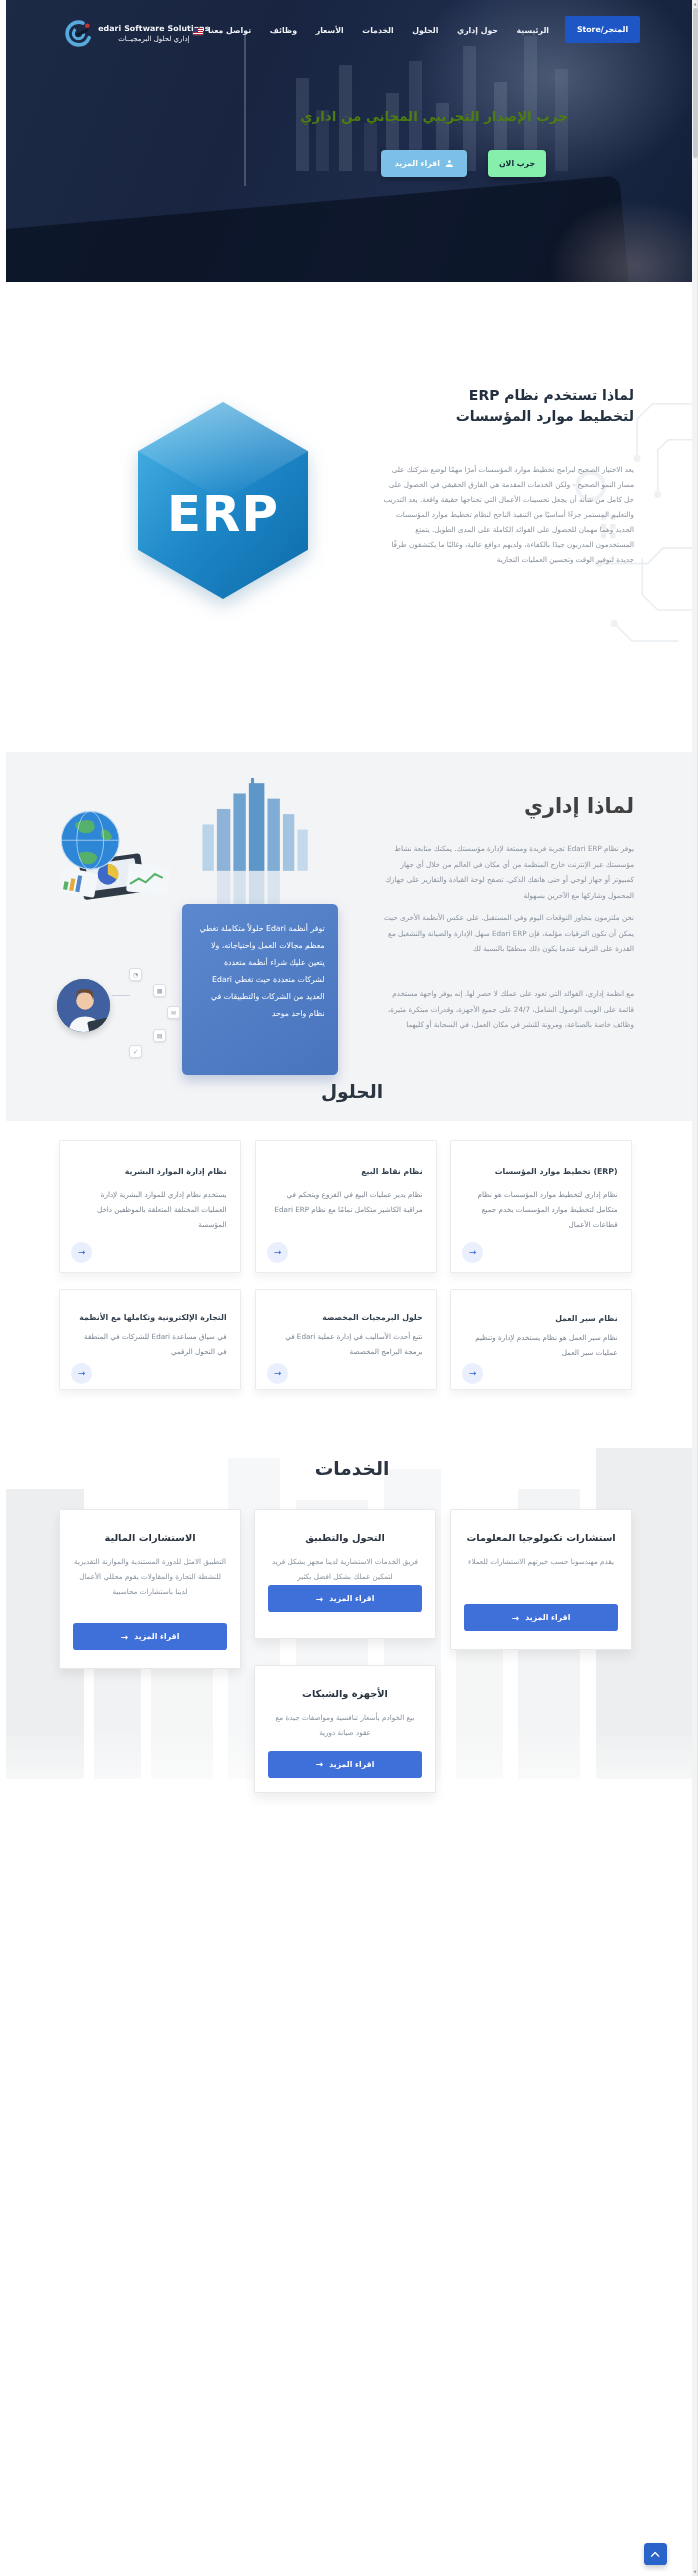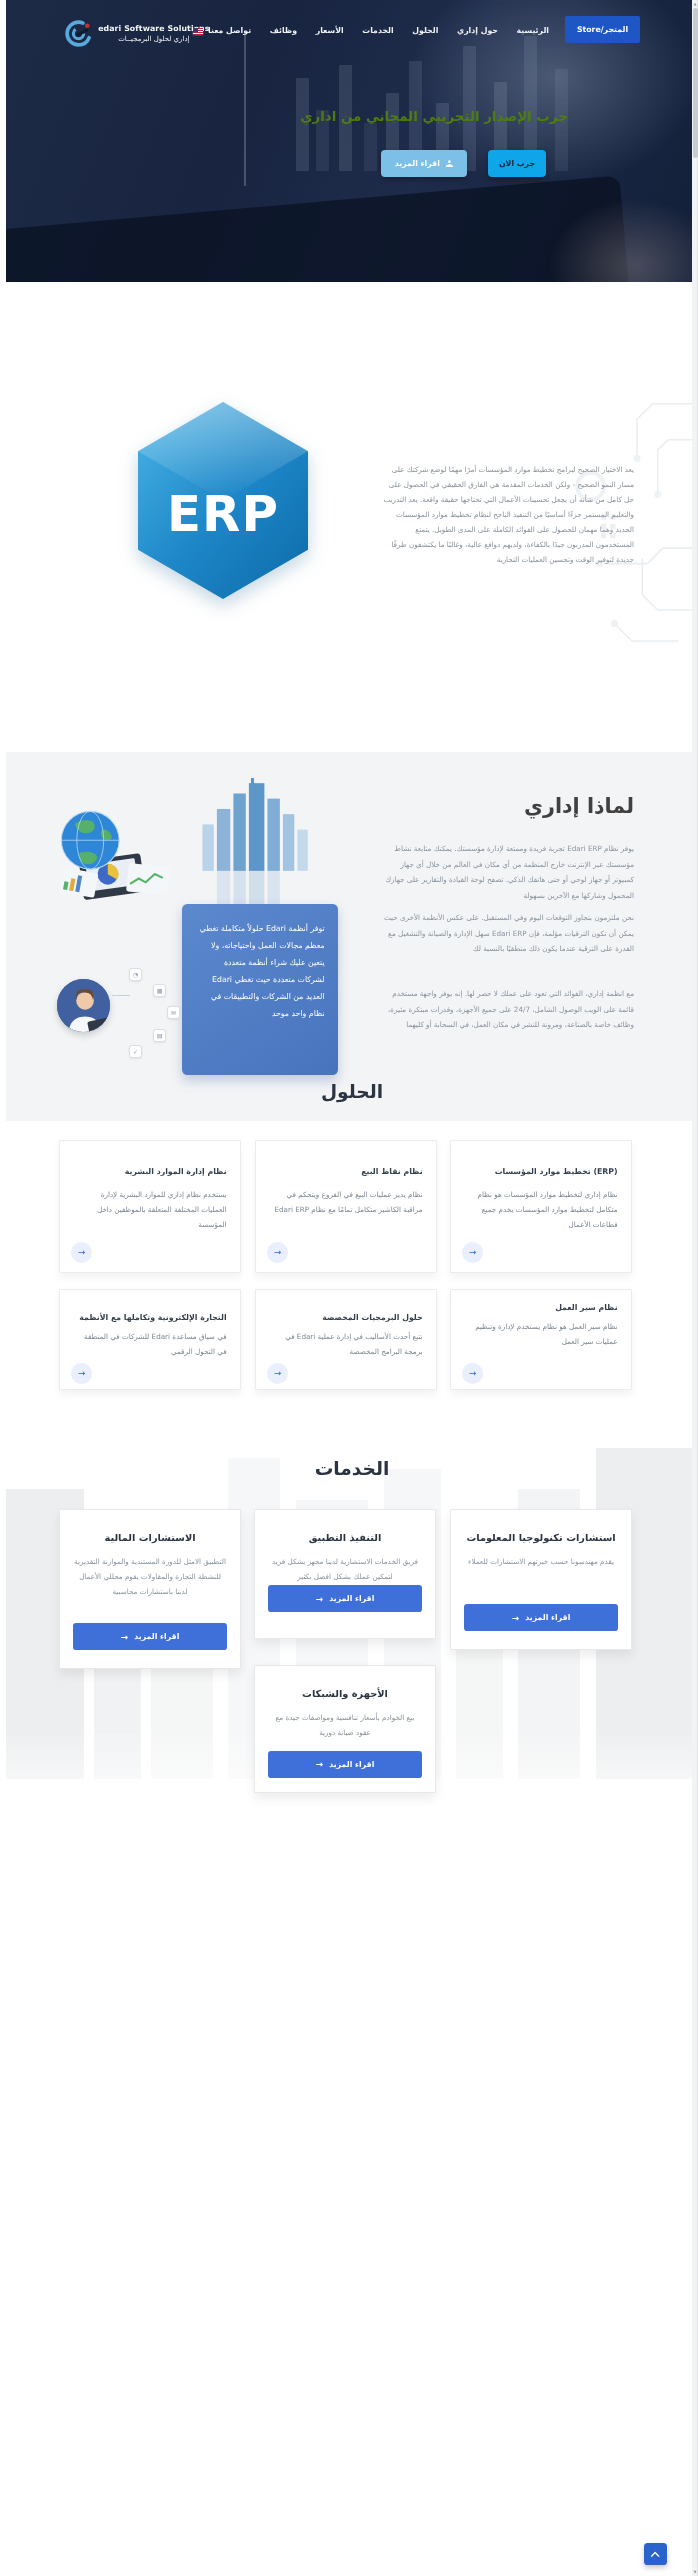--- a/index.html
+++ b/index.html
@@ -33,21 +33,21 @@
   .menu-item { color:#eef2f7; font-size:7.8px; font-weight:600; cursor:pointer; white-space:nowrap; }
   .flag { position:absolute; top:28.4px; left:187px; width:10.3px; height:6.7px; border-radius:0.5px; overflow:hidden;
           background:repeating-linear-gradient(#b22234 0 0.9px, #ffffff 0.9px 1.9px); box-shadow:0 0 0 0.5px rgba(255,255,255,.25); direction:ltr; }
   .flag .canton { position:absolute; top:0; left:0; width:4.7px; height:3.6px; background:#3c3b6e; }
   .store-btn { position:absolute; top:15.5px; left:559px; width:75px; height:27px; background:#1e57c5; border-radius:2.1px;
           color:#ffffff; font-size:7.8px; font-weight:600; display:flex; align-items:center; justify-content:center; cursor:pointer; }
 
   
   .hero-title { position:absolute; top:109px; left:279px; width:310px; text-align:center; color:#4d7c0f; font-size:13.4px; font-weight:bold; z-index:10; }
   .hero-btns { position:absolute; top:150px; left:381px; width:165px; display:flex; justify-content:space-between; z-index:10; }
-  .btn-try { width:58px; height:27px; background:#0ea5e9; border-radius:4.1px; color:#16253b; font-size:7.8px; font-weight:bold;
+  .btn-try { width:58px; height:27px; background:#86efac; border-radius:4.1px; color:#16253b; font-size:7.8px; font-weight:bold;
              display:flex; align-items:center; justify-content:center; cursor:pointer; box-shadow:0 2.1px 5.2px rgba(0,0,0,.25); }
   .btn-readmore-hero { width:86px; height:27px; background:#7cc0e8; border-radius:4.1px; color:#ffffff; font-size:7.8px; font-weight:bold;
              display:flex; align-items:center; justify-content:center; gap:4.7px; cursor:pointer; box-shadow:0 2.1px 5.2px rgba(0,0,0,.25); }
 
   
   .erp-section { position:absolute; top:282px; right:0; width:692px; height:471px; background:#ffffff; }
   .circuit { position:absolute; top:111px; left:564px; opacity:.9; }
   .erp-hex { position:absolute; top:120px; right:390px; width:170px; height:197px; filter:drop-shadow(0 7.2px 9.3px rgba(20,90,140,.25)); }
   .erp-hex text { font-family:"DejaVu Sans", sans-serif; font-weight:bold; }
   .erp-title { position:absolute; top:103px; left:411px; width:217px; text-align:right; color:#233040; font-size:14px; font-weight:bold; line-height:21px; }
@@ -196,20 +196,21 @@
         <linearGradient id="hexs" x1="0" y1="0" x2="0" y2="1">
           <stop offset="0" stop-color="#ffffff" stop-opacity="0.35"></stop>
           <stop offset="1" stop-color="#ffffff" stop-opacity="0"></stop>
         </linearGradient>
       </defs>
       <polygon points="164,0 328,95 328,285 164,380 0,285 0,95" fill="url(#hexg)"></polygon>
       <polygon points="164,0 328,95 164,190 0,95" fill="url(#hexs)"></polygon>
       <text x="164" y="248" text-anchor="middle" font-size="96" fill="#ffffff" letter-spacing="2">ERP</text>
     </svg>
 
+    <div class="erp-title">لماذا تستخدم نظام ERP لتخطيط موارد المؤسسات</div>
     <div class="erp-par">يعد الاختيار الصحيح لبرامج تخطيط موارد المؤسسات أمرًا مهمًا لوضع شركتك على مسار النمو الصحيح - ولكن الخدمات المقدمة هي الفارق الحقيقي في الحصول على حل كامل من شأنه أن يجعل تحسينات الأعمال التي تحتاجها حقيقة واقعة. يعد التدريب والتعليم المستمر جزءًا أساسيًا من التنفيذ الناجح لنظام تخطيط موارد المؤسسات الجديد وهما مهمان للحصول على الفوائد الكاملة على المدى الطويل. يتمتع المستخدمون المدربون جيدًا بالكفاءة، ولديهم دوافع عالية، وغالبًا ما يكتشفون طرقًا جديدة لتوفير الوقت وتحسين العمليات التجارية</div>
   </div>
 
   <div class="why-section">
     <svg class="buildings" width="127" height="129" viewBox="0 0 245 250">
       <g>
         <rect x="10" y="90" width="22" height="90" fill="#b9d3e8"></rect>
         <rect x="38" y="60" width="26" height="120" fill="#8db4d8"></rect>
         <rect x="70" y="30" width="24" height="150" fill="#6fa3cf"></rect>
         <rect x="100" y="10" width="30" height="170" fill="#5d97c9"></rect>
@@ -280,21 +281,21 @@
   <div class="sol-card" style="top:1140px;left:255px;height:133px;">
     <div class="sc-title">نظام نقاط البيع</div>
     <div class="sc-desc">نظام يدير عمليات البيع في الفروع ويتحكم في مراقبة الكاشير متكامل تمامًا مع نظام Edari ERP</div>
     <div class="arrow-circle">→</div>
   </div>
   <div class="sol-card" style="top:1140px;left:59px;height:133px;">
     <div class="sc-title">نظام إدارة الموارد البشرية</div>
     <div class="sc-desc">يستخدم نظام إداري للموارد البشرية لإدارة العمليات المختلفة المتعلقة بالموظفين داخل المؤسسة</div>
     <div class="arrow-circle">→</div>
   </div>
-  <div class="sol-card" style="top:1289px;left:450px;height:101px;padding-top:13px;">
+  <div class="sol-card" style="top:1289px;left:450px;height:101px;padding-top:24px;">
     <div class="sc-title" style="margin-bottom:7.2px;">نظام سير العمل</div>
     <div class="sc-desc">نظام سير العمل هو نظام يستخدم لإدارة وتنظيم عمليات سير العمل</div>
     <div class="arrow-circle" style="bottom:5.2px;">→</div>
   </div>
   <div class="sol-card" style="top:1289px;left:255px;height:101px;padding-top:23px;">
     <div class="sc-title" style="margin-bottom:7.2px;">حلول البرمجيات المخصصة</div>
     <div class="sc-desc">نتبع أحدث الأساليب في إدارة عملية Edari في برمجة البرامج المخصصة</div>
     <div class="arrow-circle" style="bottom:5.2px;">→</div>
   </div>
   <div class="sol-card" style="top:1289px;left:59px;height:101px;padding-top:23px;">
@@ -320,21 +321,21 @@
 
   <div class="srv-card" style="top:1509px;left:450px;height:141px;">
     <div class="sv-title">استشارات تكنولوجيا المعلومات</div>
     <div class="sv-desc">يقدم مهندسونا حسب خبرتهم الاستشارات للعملاء</div>
     <div class="sv-btn" style="bottom:17.6px;">
       <span>اقراء المزيد</span>
       <span class="arr">→</span>
     </div>
   </div>
   <div class="srv-card" style="top:1509px;left:254px;height:130px;">
-    <div class="sv-title">التنفيذ التطبيق</div>
+    <div class="sv-title">التحول والتطبيق</div>
     <div class="sv-desc">فريق الخدمات الاستشارية لدينا مجهز بشكل فريد لتمكين عملك بشكل افضل بكثير</div>
     <div class="sv-btn" style="bottom:26px;">
       <span>اقراء المزيد</span>
       <span class="arr">→</span>
     </div>
   </div>
   <div class="srv-card" style="top:1509px;left:59px;height:160px;">
     <div class="sv-title">الاستشارات المالية</div>
     <div class="sv-desc">التطبيق الامثل للدورة المستندية والموازنة التقديرية للنشطة التجارة والمقاولات يقوم محللي الأعمال لدينا باستشارات محاسبية</div>
     <div class="sv-btn" style="bottom:17.6px;">

